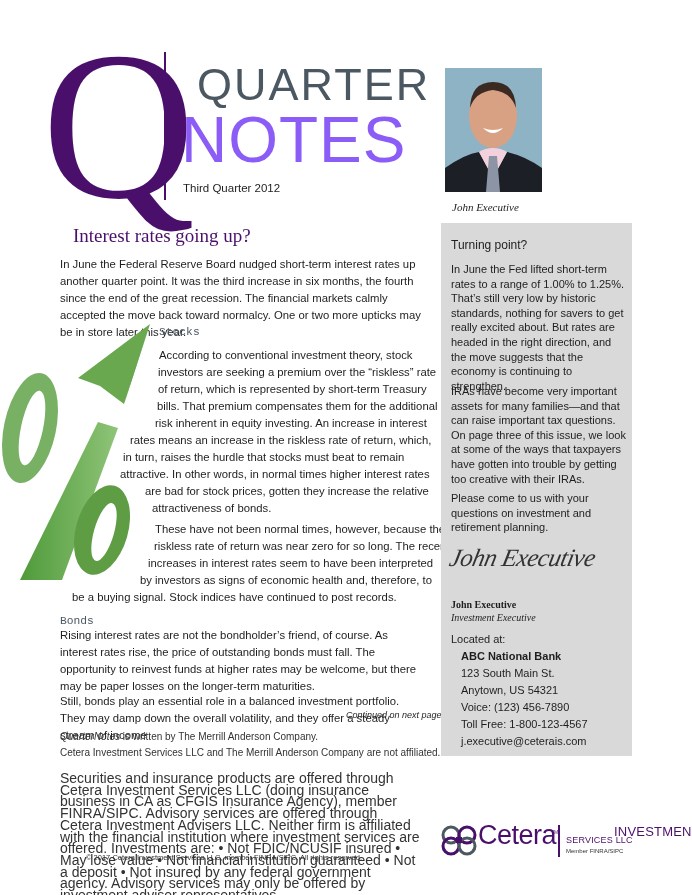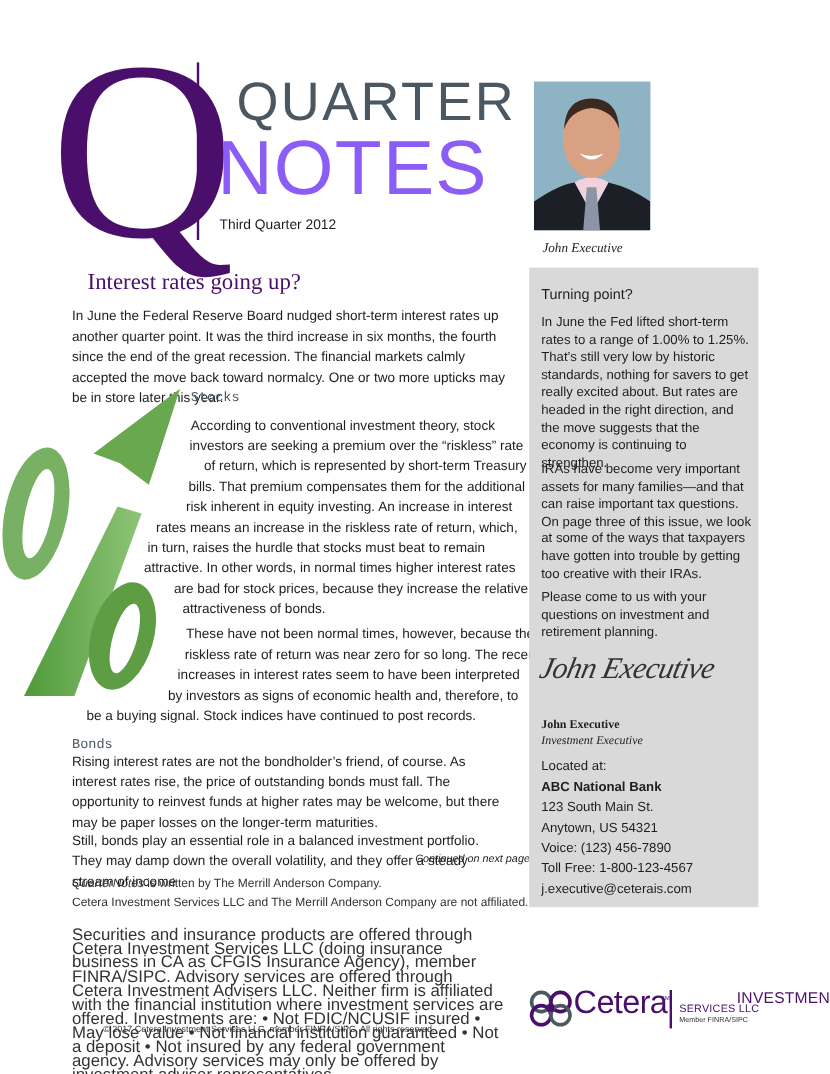--- a/index.html
+++ b/index.html
@@ -48,21 +48,21 @@
   .sb-p1 { top:262px; }
   .sb-p2 { top:384px; }
   .sb-p3 { top:491px; }
   .signature { left:450px; top:544px; font-family:"Liberation Serif", serif; font-style:italic;
                font-size:25px; color:#333; letter-spacing:-0.5px; transform:skewX(-12deg); }
   .sig-name { left:451px; top:599px; font-family:"Liberation Serif", serif; font-size:10px;
               font-weight:bold; color:#1e1e1e; }
   .sig-title { left:451px; top:612px; font-family:"Liberation Serif", serif; font-size:10px;
                font-style:italic; color:#1e1e1e; }
   .located { left:451px; top:633px; font-size:11px; color:#1e1e1e; }
-  .addr { left:451px; font-size:11px; color:#1e1e1e;text-align:center; }
+  .addr { left:461px; font-size:11px; color:#1e1e1e;text-align:center; }
 
   
   .logo-mark { left:440px; top:824px; }
   .logo-word { left:478px; top:820px; font-size:27px; color:#4a0f6b; letter-spacing:-0.5px; }
   .logo-tm { left:551px; top:829px; font-size:5px; color:#4a0f6b; }
   .logo-div { left:558px; top:825px; width:1.5px; height:32px; background:#4a0f6b; }
   .logo-l1 { left:566px; top:824px; font-size:13px; color:#4a0f6b; letter-spacing:0.2px;margin-left:48px; }
   .logo-l2 { left:566px; top:835px; font-size:9px; color:#4a0f6b; letter-spacing:0.2px; }
   .logo-l3 { left:566px; top:848px; font-size:6px; color:#333; }
 </style>
@@ -110,27 +110,27 @@
 
     <ellipse cx="102" cy="212" rx="26" ry="46" transform="rotate(16 102 212)" fill="#5f9d45"></ellipse>
     <ellipse cx="104" cy="214" rx="10" ry="30" transform="rotate(16 104 214)" fill="#ffffff"></ellipse>
   </svg>
 </div>
 
 <div class="abs subhead stocks-head">Stocks</div>
 <div class="abs" style="left:0;top:0;">
   <div class="line body-text" style="left:159px;top:347px;">According to conventional investment theory, stock</div>
   <div class="line body-text" style="left:158px;top:364px;">investors are seeking a premium over the “riskless” rate</div>
-  <div class="line body-text" style="left:170px;top:381px;">of return, which is represented by short-term Treasury</div>
+  <div class="line body-text" style="left:158px;top:381px;">of return, which is represented by short-term Treasury</div>
   <div class="line body-text" style="left:157px;top:398px;">bills. That premium compensates them for the additional</div>
   <div class="line body-text" style="left:155px;top:415px;">risk inherent in equity investing. An increase in interest</div>
   <div class="line body-text" style="left:130px;top:432px;">rates means an increase in the riskless rate of return, which,</div>
   <div class="line body-text" style="left:123px;top:449px;">in turn, raises the hurdle that stocks must beat to remain</div>
   <div class="line body-text" style="left:120px;top:466px;">attractive. In other words, in normal times higher interest rates</div>
-  <div class="line body-text" style="left:145px;top:483px;">are bad for stock prices, because they increase the relative</div>
+  <div class="line body-text" style="left:145px;top:483px;">are bad for stock prices, gotten they increase the relative</div>
   <div class="line body-text" style="left:152px;top:500px;">attractiveness of bonds.</div>
   <div class="line body-text" style="left:155px;top:521px;">These have not been normal times, however, because the</div>
   <div class="line body-text" style="left:154px;top:538px;">riskless rate of return was near zero for so long. The recent</div>
   <div class="line body-text" style="left:148px;top:555px;">increases in interest rates seem to have been interpreted</div>
   <div class="line body-text" style="left:140px;top:572px;">by investors as signs of economic health and, therefore, to</div>
   <div class="line body-text" style="left:72px;top:589px;text-align:center;">be a buying signal. Stock indices have continued to post records.</div>
 </div>
 
 <div class="abs subhead bonds-head" style="top:605px;margin-top:10px;">Bonds</div>
 <div class="abs body-text bonds-p1" style="top:627px;">Rising interest rates are not the bondholder’s friend, of course. As interest rates rise, the price of outstanding bonds must fall. The opportunity to reinvest funds at higher rates may be welcome, but there may be paper losses on the longer-term maturities.</div>

